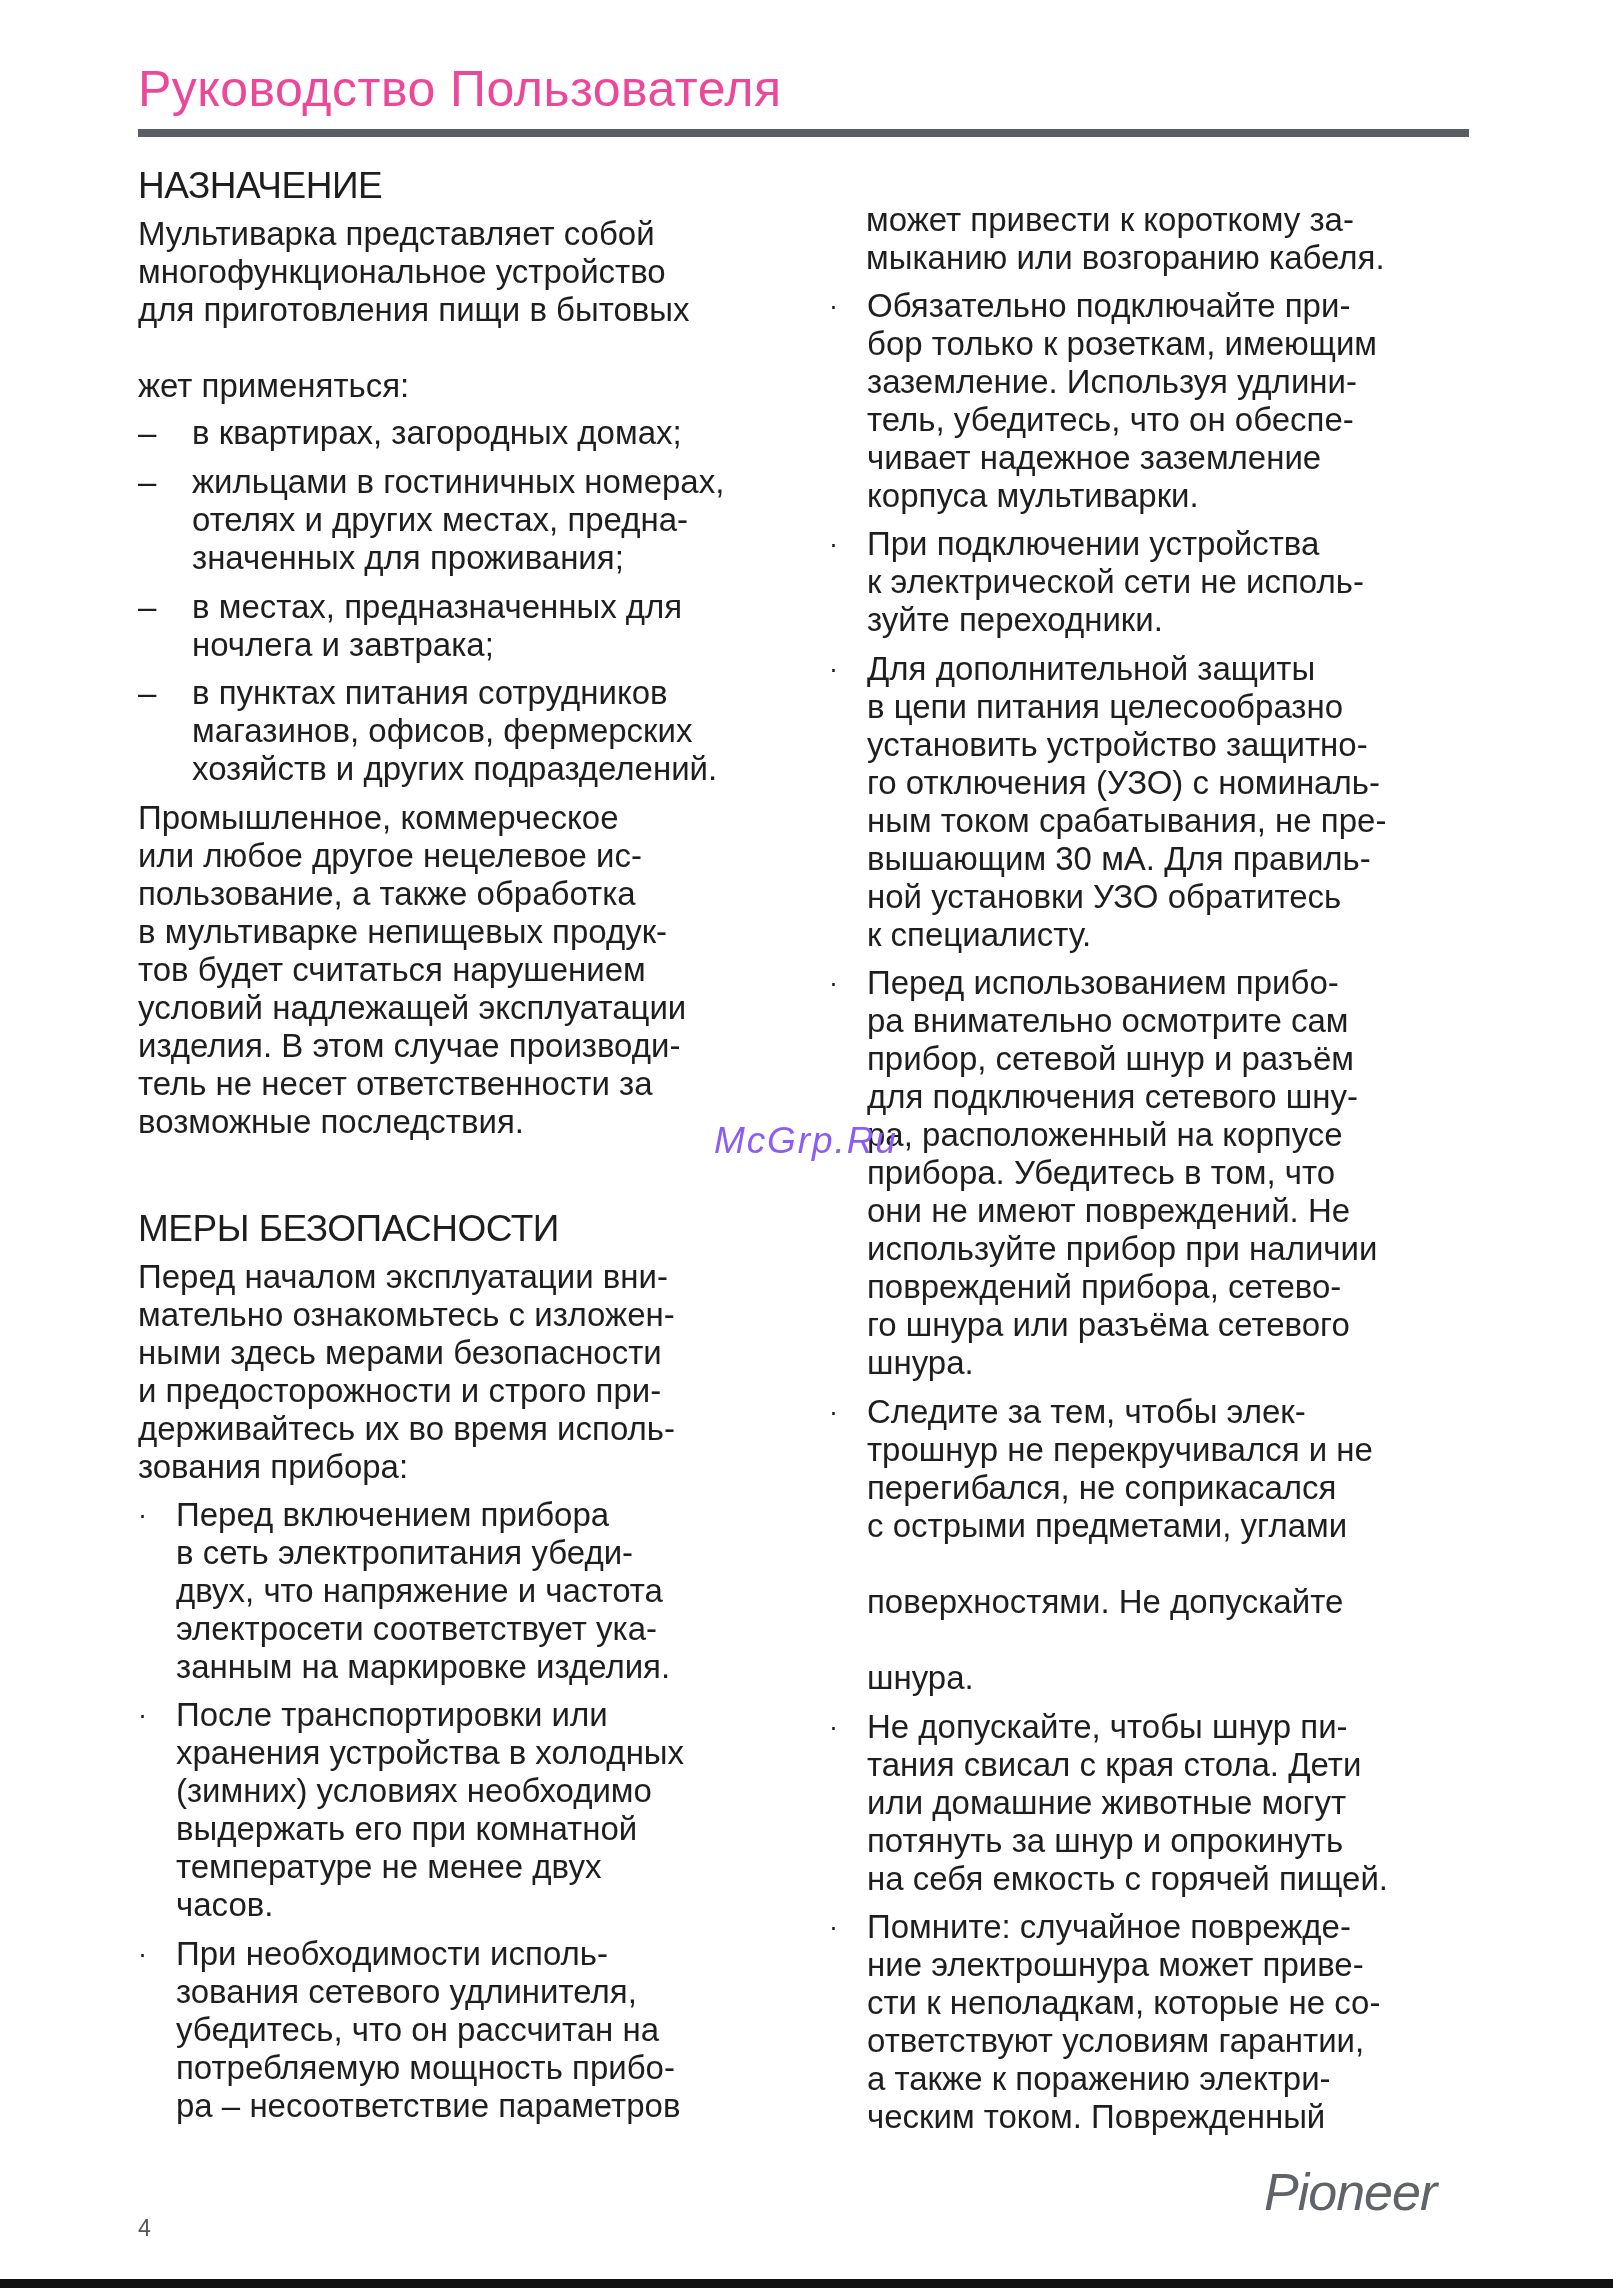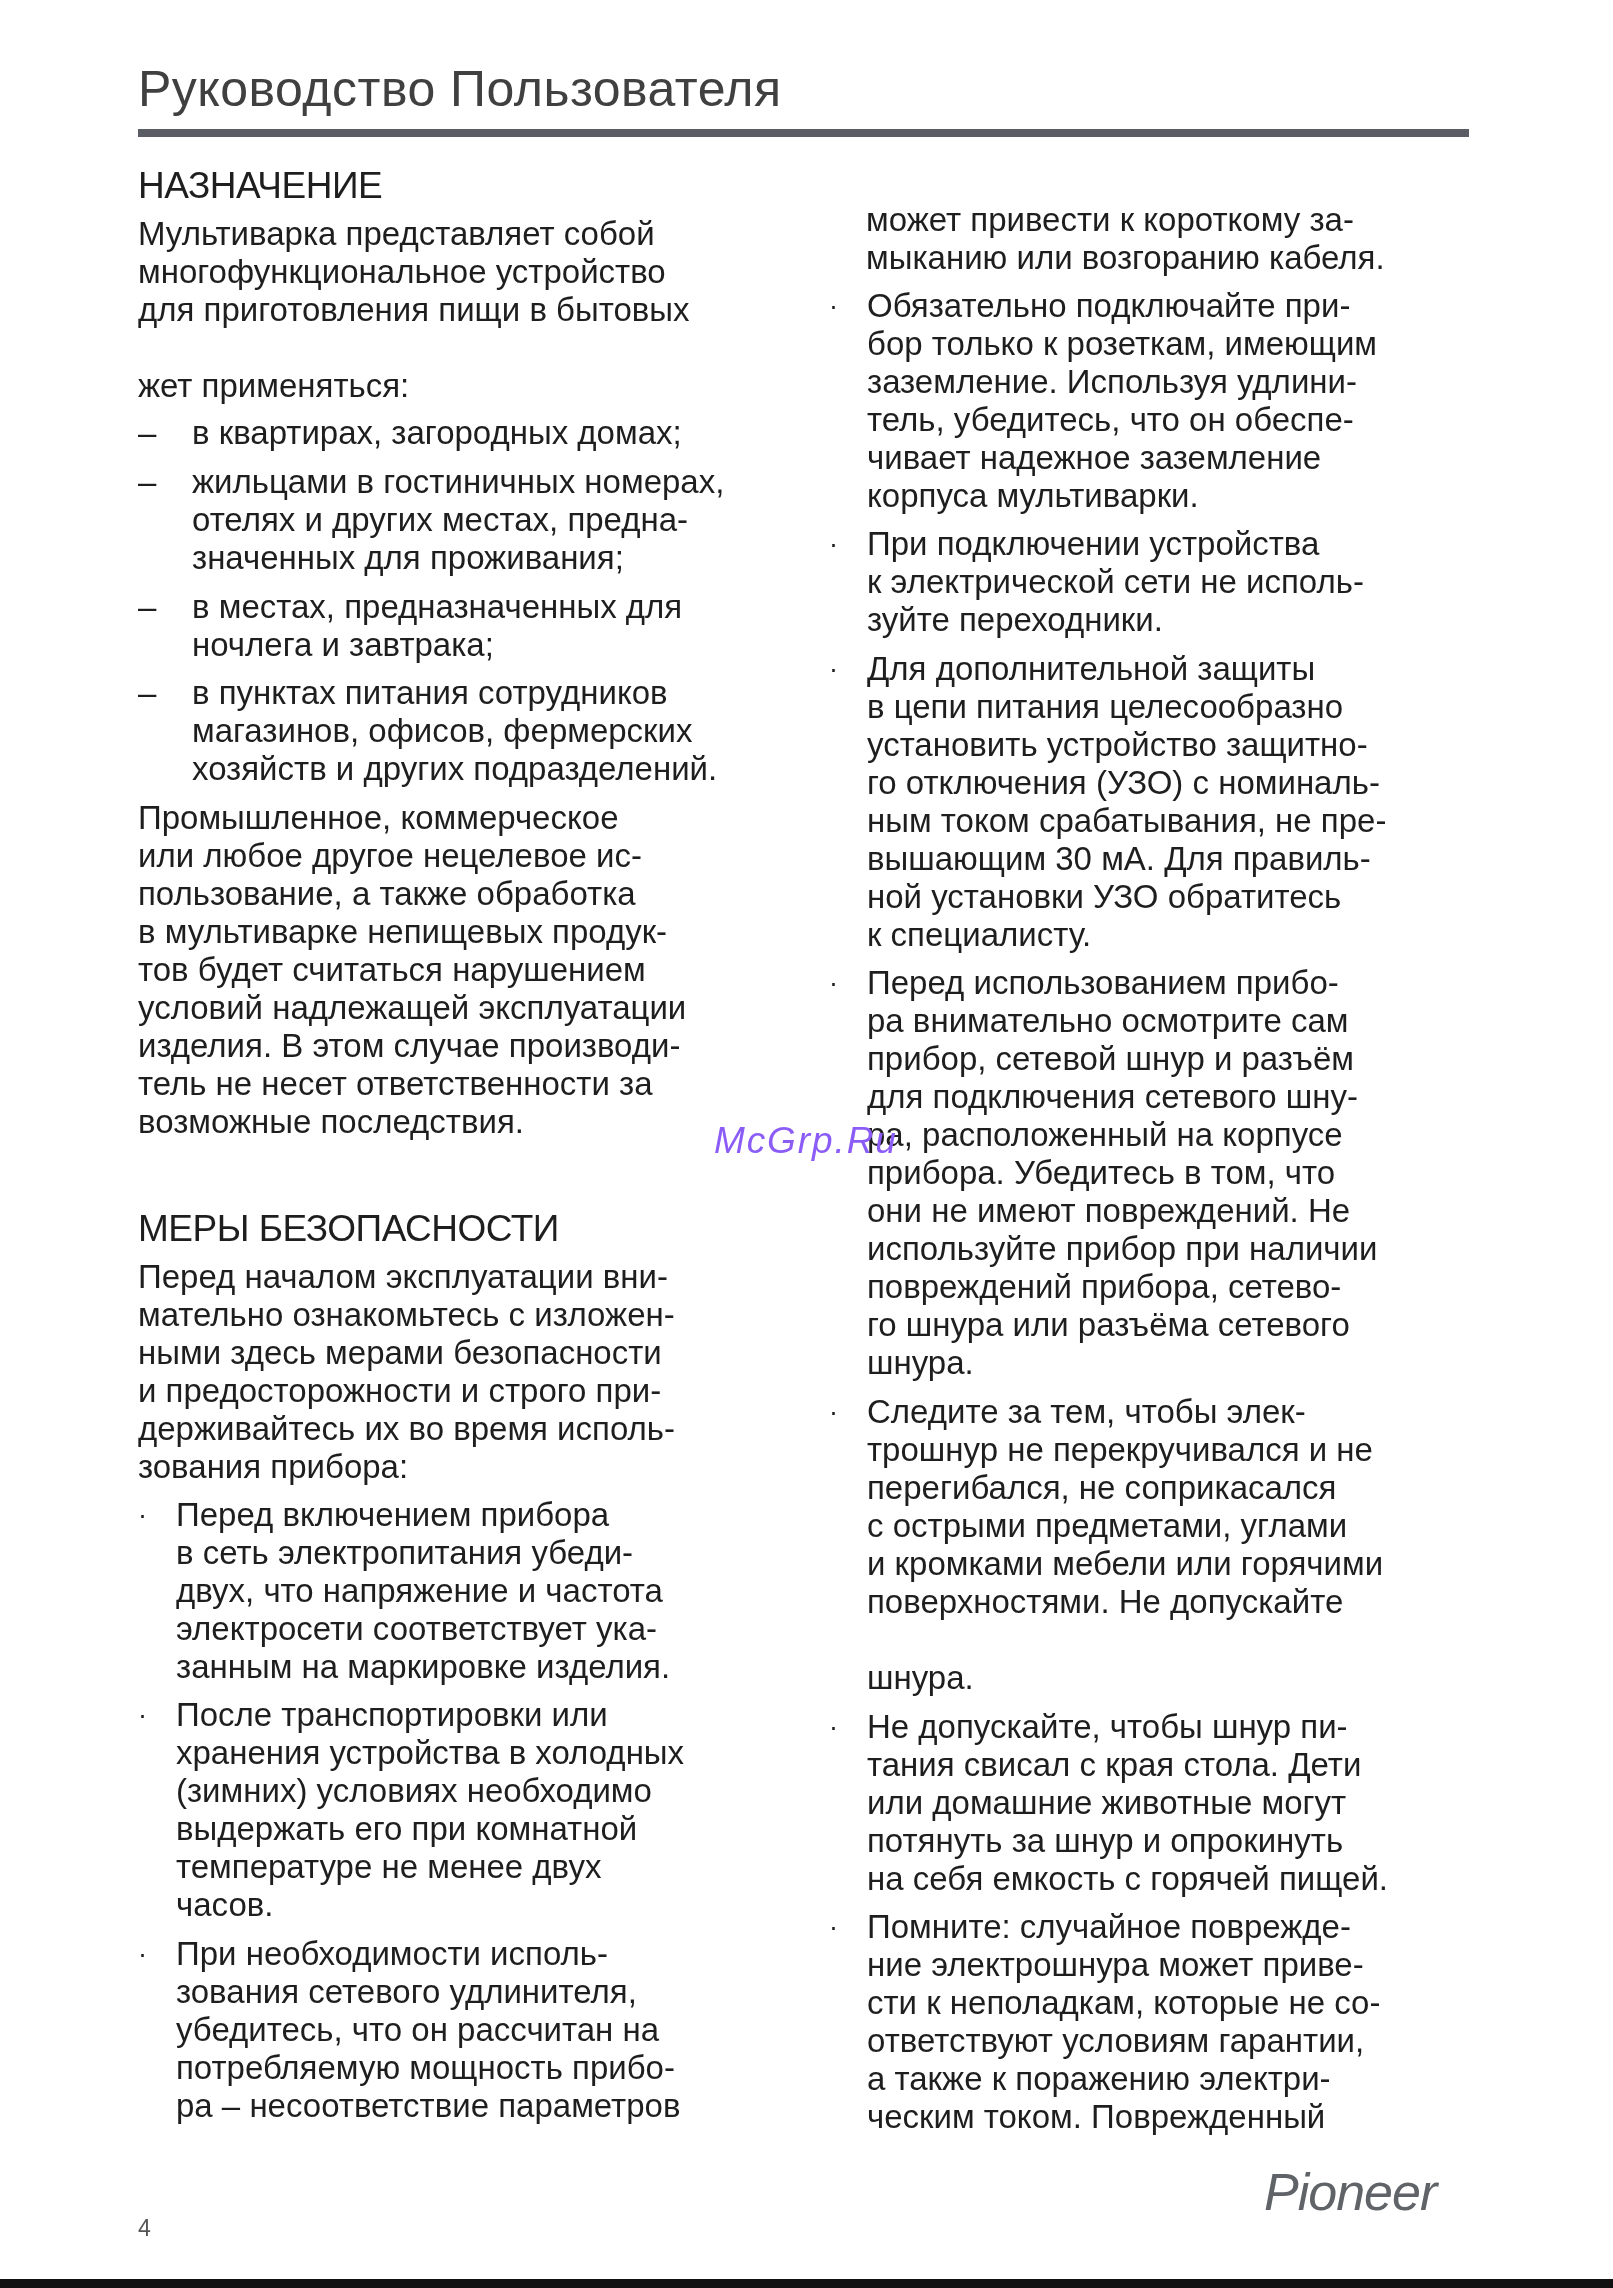--- a/index.html
+++ b/index.html
@@ -1,17 +1,17 @@
 <!DOCTYPE html>
 <html><head>
 <meta charset="utf-8">
 <style>
   html, body { margin:0; padding:0; background:#ffffff; }
   body { width:1613px; height:2288px; position:relative; overflow:hidden; font-family:"Liberation Sans", sans-serif; color:#1e1e1e; }
-  .page-header { position:absolute; left:138px; top:60px; font-size:50px; color:#404040; letter-spacing:0.5px; font-weight:normal; }
+  .page-header { position:absolute; left:138px; top:60px; font-size:50px; color:#ec4899; letter-spacing:0.5px; font-weight:normal; }
   .rule { position:absolute; left:138px; top:129px; width:1331px; height:7.7px; background:#5a5d63; }
   .col { position:absolute; font-size:33px; line-height:38px; }
   .col-left { left:138px; top:163px; width:653px; }
   .col-right { left:829px; top:163px; width:653px; }
   h2 { font-size:37px; font-weight:normal; margin:0 0 5.8px 0; line-height:46px; letter-spacing:-0.5px; color:#1e1e1e; }
   p { margin:0 0 9.6px 0; }
   ul { list-style:none; margin:0; padding:0; }
   li { position:relative; margin:0 0 10.6px 0; }
   .dash li { padding-left:54px; }
   .dash li .marker { position:absolute; left:0; top:0; }
@@ -51,21 +51,21 @@
     </ul>
 </div>
 
 <div class="col col-right">
   <p class="cont"><span>может привести к короткому за-</span><br><span>мыканию или возгоранию кабеля.</span></p>
   <ul class="dot">
       <li><span class="marker">·</span><span><span>Обязательно подключайте при-</span><br><span>бор только к розеткам, имеющим</span><br><span>заземление. Используя удлини-</span><br><span>тель, убедитесь, что он обеспе-</span><br><span>чивает надежное заземление</span><br><span>корпуса мультиварки.</span></span></li>
       <li><span class="marker">·</span><span><span>При подключении устройства</span><br><span>к электрической сети не исполь-</span><br><span>зуйте переходники.</span></span></li>
       <li><span class="marker">·</span><span><span>Для дополнительной защиты</span><br><span>в цепи питания целесообразно</span><br><span>установить устройство защитно-</span><br><span>го отключения (УЗО) с номиналь-</span><br><span>ным током срабатывания, не пре-</span><br><span>вышающим 30 мА. Для правиль-</span><br><span>ной установки УЗО обратитесь</span><br><span>к специалисту.</span></span></li>
       <li><span class="marker">·</span><span><span>Перед использованием прибо-</span><br><span>ра внимательно осмотрите сам</span><br><span>прибор, сетевой шнур и разъём</span><br><span>для подключения сетевого шну-</span><br><span>ра, расположенный на корпусе</span><br><span>прибора. Убедитесь в том, что</span><br><span>они не имеют повреждений. Не</span><br><span>используйте прибор при наличии</span><br><span>повреждений прибора, сетево-</span><br><span>го шнура или разъёма сетевого</span><br><span>шнура.</span></span></li>
-      <li><span class="marker">·</span><span><span>Следите за тем, чтобы элек-</span><br><span>трошнур не перекручивался и не</span><br><span>перегибался, не соприкасался</span><br><span>с острыми предметами, углами</span><br><span>и кромками мебели или горячими</span><br><span>поверхностями. Не допускайте</span><br><br><span>шнура.</span></span></li>
+      <li><span class="marker">·</span><span><span>Следите за тем, чтобы элек-</span><br><span>трошнур не перекручивался и не</span><br><span>перегибался, не соприкасался</span><br><span>с острыми предметами, углами</span><br><br><span>поверхностями. Не допускайте</span><br><br><span>шнура.</span></span></li>
       <li><span class="marker">·</span><span><span>Не допускайте, чтобы шнур пи-</span><br><span>тания свисал с края стола. Дети</span><br><span>или домашние животные могут</span><br><span>потянуть за шнур и опрокинуть</span><br><span>на себя емкость с горячей пищей.</span></span></li>
       <li><span class="marker">·</span><span><span>Помните: случайное поврежде-</span><br><span>ние электрошнура может приве-</span><br><span>сти к неполадкам, которые не со-</span><br><span>ответствуют условиям гарантии,</span><br><span>а также к поражению электри-</span><br><span>ческим током. Поврежденный</span></span></li>
     </ul>
 </div>
 
 <div class="watermark">McGrp.Ru</div>
 <div class="brand">Pioneer</div>
 <div class="page-number">4</div>
 <div class="bottom-bar"></div>
 

